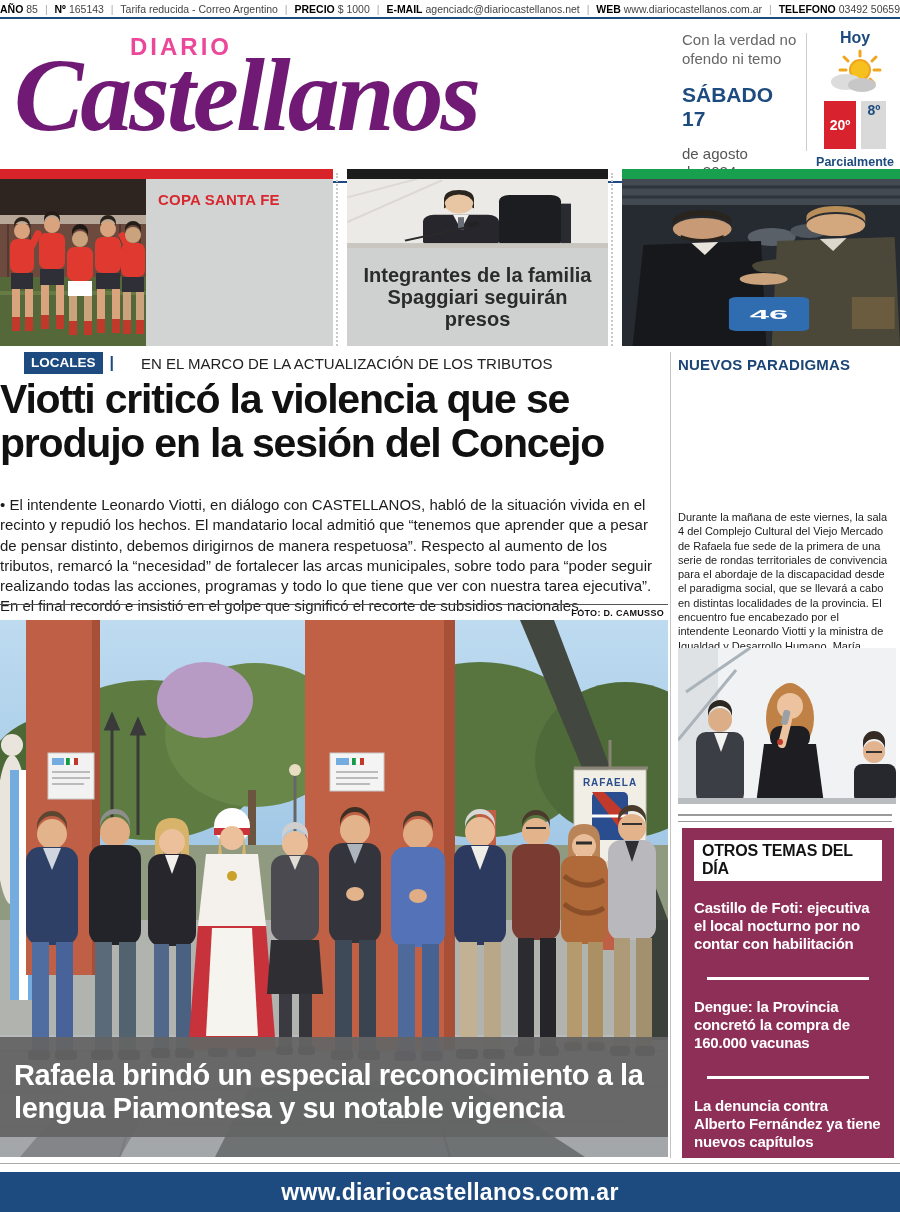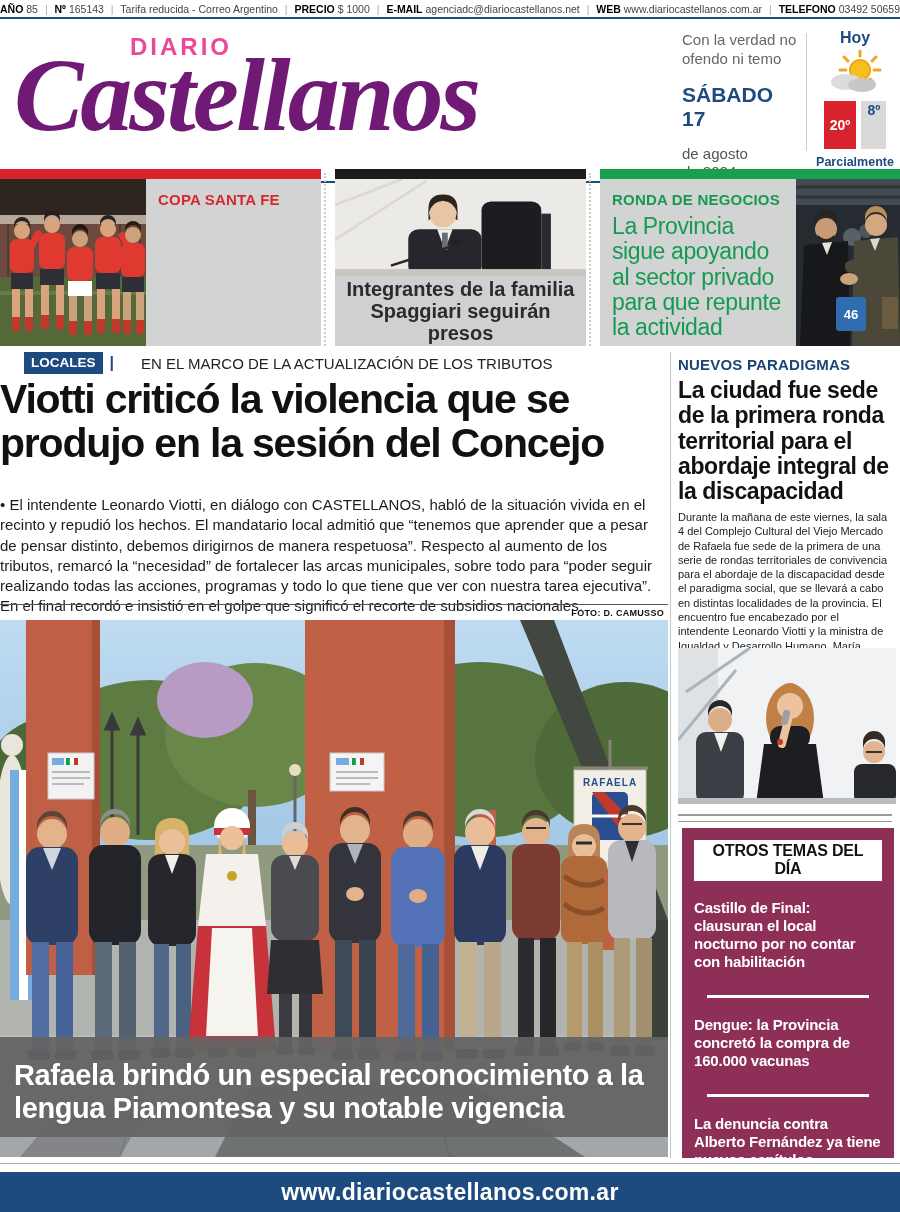--- a/index.html
+++ b/index.html
@@ -43,21 +43,21 @@
   .s-body{flex:1;display:flex;min-height:0;}
   .s-txt{background:#d2d3d3;padding:12px 12px 8px;box-sizing:border-box;}
   .s1 .s-txt{flex:1;}
   .kick{font-weight:bold;font-size:15px;letter-spacing:.2px;}
   .kick-red,.hl-red{color:#d8272e;} .kick-green,.hl-green{color:#169a53;}
   .hl{font-size:23px;line-height:1.1;font-weight:500;letter-spacing:-.4px;margin-top:6px;}
   .s1 svg,.s3 svg{display:block;height:100%;}
   .s2 .s-body{flex-direction:column;}
   .s2 svg{display:block;width:100%;height:112px;}
   .s2-cap{flex:1;background:#cfd0d0;display:flex;align-items:center;justify-content:center;text-align:center;
-          font-weight:bold;font-size:20px;line-height:1.1;color:#2b2b2b;padding:2px 6px;box-sizing:border-box;}
+          font-weight:bold;font-size:20px;line-height:1.1;color:#2b2b2b;padding:16px 6px;box-sizing:border-box;}
   .s3 .s-txt{width:196px;} .s3 .photo{flex:1;}
 
   
   .colsep{position:absolute;left:670px;top:352px;width:1px;height:806px;background:#c4c4c4;}
   .leftcol{position:absolute;left:0;top:352px;width:668px;height:806px;}
   .section-row{position:absolute;top:0;left:0;display:flex;align-items:center;gap:7px;}
   .loc-badge{background:#1d4b7f;color:#fff;font-weight:bold;font-size:13.5px;padding:3px 7px 4px;margin-left:24px;}
   .sec-pipe{color:#1d4b7f;font-weight:bold;}
   .sec-kicker{font-size:15px;color:#222;margin-left:20px;}
   .headline{position:absolute;top:26px;left:0;width:668px;margin:0;font-size:41px;font-weight:bold;
@@ -73,21 +73,21 @@
   .rightcol{position:absolute;left:678px;top:352px;width:218px;height:806px;}
   .r-kicker{position:absolute;top:4px;font-weight:bold;font-size:15px;color:#1c4577;letter-spacing:.2px;}
   .r-headline{position:absolute;top:26px;margin:0;font-size:23px;font-weight:bold;line-height:1.1;
               letter-spacing:-.4px;color:#111;width:218px;}
   .r-body{position:absolute;top:158px;width:214px;font-size:11px;line-height:1.3;color:#1c1c1c;}
   .r-photo{position:absolute;top:296px;left:0;}
   .dbl-rule{position:absolute;top:462px;left:0;width:214px;height:5px;border-top:2px solid #9a9a9a;border-bottom:1px solid #9a9a9a;}
   .otros{position:absolute;top:476px;left:4px;width:212px;height:330px;background:#8e2f58;
          padding:12px 12px 12px;box-sizing:border-box;}
   .otros-title{display:inline-block;background:#fff;color:#121212;font-weight:bold;font-size:16px;
-               letter-spacing:-.2px;padding:2px 8px 3px;text-align:center;}
+               letter-spacing:-.2px;padding:2px 8px 3px;}
   .otros-item{color:#fff;font-weight:bold;font-size:15px;line-height:1.2;margin-top:18px;letter-spacing:-.2px;}
   .otros-sep{height:3px;background:#fff;width:86%;margin:24px auto 4px auto;}
 
   
   .prefoot{position:absolute;top:1163px;left:0;right:0;height:1px;background:#aaa;}
   .footer{position:absolute;top:1172px;left:0;right:0;height:40px;background:#1d4b7f;display:flex;
           align-items:center;justify-content:center;color:#fff;font-weight:bold;font-size:23px;letter-spacing:.3px;}
 </style>
 </head>
 <body>
@@ -258,24 +258,20 @@
         </svg>
         <div class="s2-cap">Integrantes de la familia Spaggiari seguirán presos</div>
       </div>
     </div>
 
     <div class="vsep"></div>
 
     <div class="story s3">
       <div class="bar bar-green"></div>
       <div class="s-body">
-        <div class="s-txt">
-          <div class="kick kick-green">RONDA DE NEGOCIOS</div>
-          <div class="hl hl-green">La Provincia sigue apoyando al sector privado para que repunte la actividad</div>
-        </div>
         <svg class="photo" width="104" height="167" viewBox="0 0 104 167" preserveAspectRatio="none">
           <rect width="104" height="167" fill="#262a31"></rect>
           <rect width="104" height="26" fill="#434a52"></rect>
           <g stroke="#2f343b" stroke-width="3">
               <line x1="0" y1="8" x2="104" y2="8"></line>
               <line x1="0" y1="18" x2="104" y2="18"></line>
             </g>
           <circle cx="56" cy="58" r="9" fill="#596068"></circle>
             <circle cx="70" cy="52" r="7" fill="#4e555d"></circle>
           <rect x="64" y="78" width="10" height="22" fill="#a04038"></rect>
@@ -550,21 +546,20 @@
               <rect x="3" y="218" width="20" height="10" rx="4" fill="#2b2b2b"></rect>
             </g>
         </g>
       </svg>
       <div class="photo-cap">Rafaela brindó un especial reconocimiento a la lengua Piamontesa y su notable vigencia</div>
     </div>
   </div>
 
   <div class="rightcol">
     <div class="r-kicker">NUEVOS PARADIGMAS</div>
-    <h3 class="r-headline">La ciudad fue sede de la primera ronda territorial para el abordaje integral de la discapacidad</h3>
     <div class="r-body">Durante la mañana de este viernes, la sala 4 del Complejo Cultural del Viejo Mercado de Rafaela fue sede de la primera de una serie de rondas territoriales de convivencia para el abordaje de la discapacidad desde el paradigma social, que se llevará a cabo en distintas localidades de la provincia. El encuentro fue encabezado por el intendente Leonardo Viotti y la ministra de Igualdad y Desarrollo Humano, María Victoria Tejeda.</div>
 
     <svg class="r-photo" width="218" height="156" viewBox="0 0 218 156">
       <rect width="218" height="156" fill="#dfe2e5"></rect>
       <rect x="40" width="178" height="156" fill="#f0f2f3"></rect>
       <g stroke="#aab3ba" stroke-width="3">
           <line x1="8" y1="44" x2="72" y2="0"></line>
           <line x1="0" y1="92" x2="58" y2="22"></line>
         </g>
       <g>
@@ -589,21 +584,21 @@
         <line x1="188" y1="104" x2="204" y2="104" stroke="#333" stroke-width="2"></line>
         <rect x="176" y="116" width="42" height="40" rx="8" fill="#26282e"></rect>
       </g>
       <rect y="150" width="218" height="6" fill="#b9bdc0"></rect>
     </svg>
 
     <div class="dbl-rule"></div>
 
     <div class="otros">
       <span class="otros-title">OTROS TEMAS DEL DÍA</span>
-      <div class="otros-item">Castillo de Final: clausuran el local nocturno por no contar con habilitación</div>
+      <div class="otros-item">Castillo de Foti: ejecutiva el local nocturno por no contar con habilitación</div>
       <div class="otros-sep"></div>
       <div class="otros-item">Dengue: la Provincia concretó la compra de 160.000 vacunas</div>
       <div class="otros-sep"></div>
       <div class="otros-item">La denuncia contra Alberto Fernández ya tiene nuevos capítulos</div>
     </div>
   </div>
 
   <div class="prefoot"></div>
   <footer class="footer">
     <span>www.diariocastellanos.com.ar</span>

